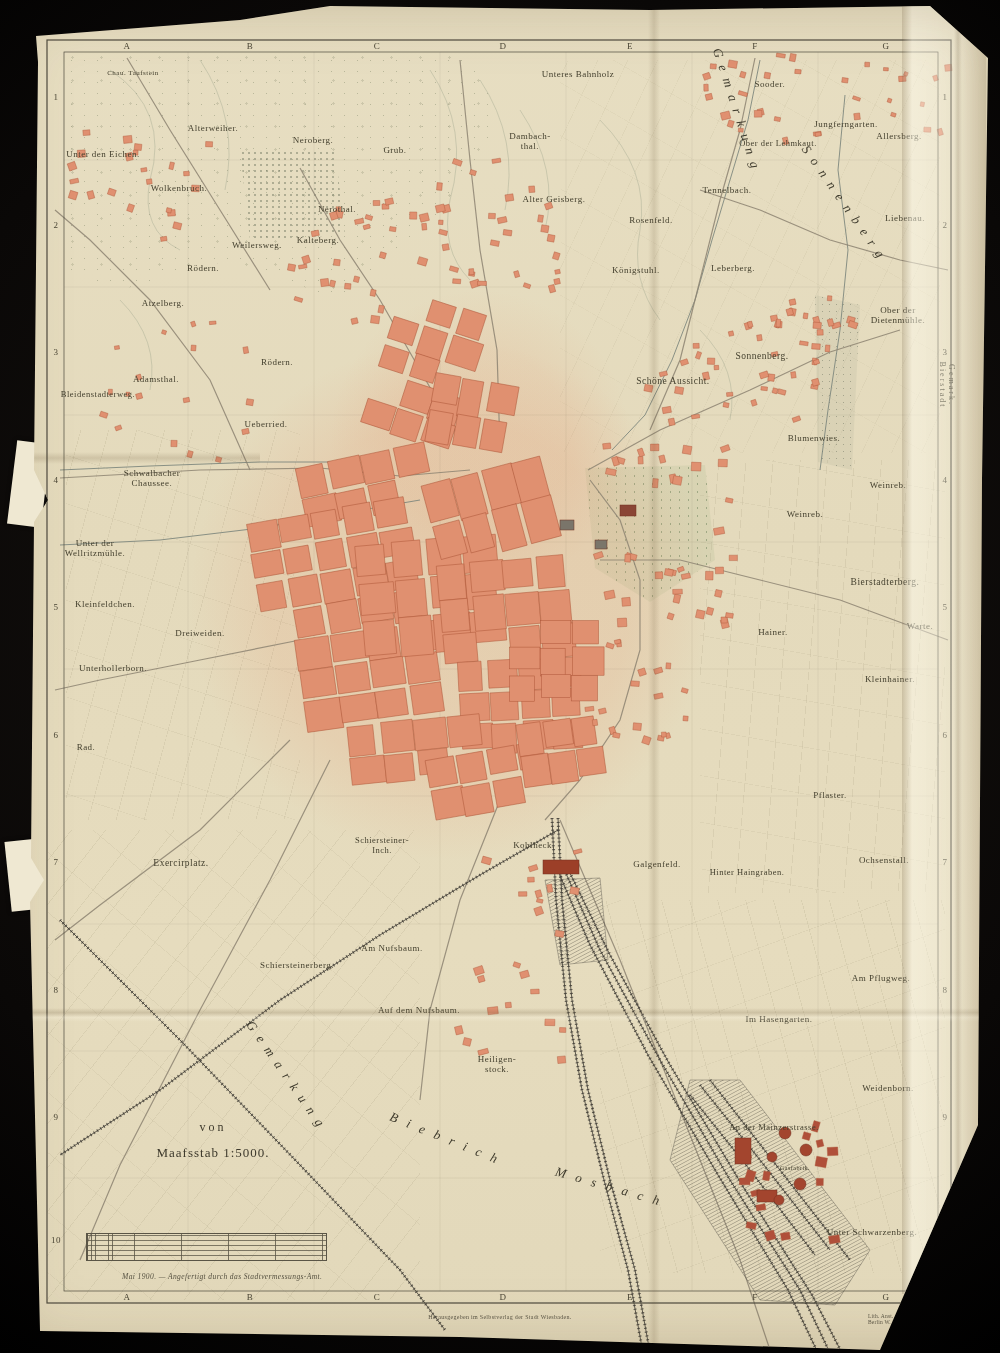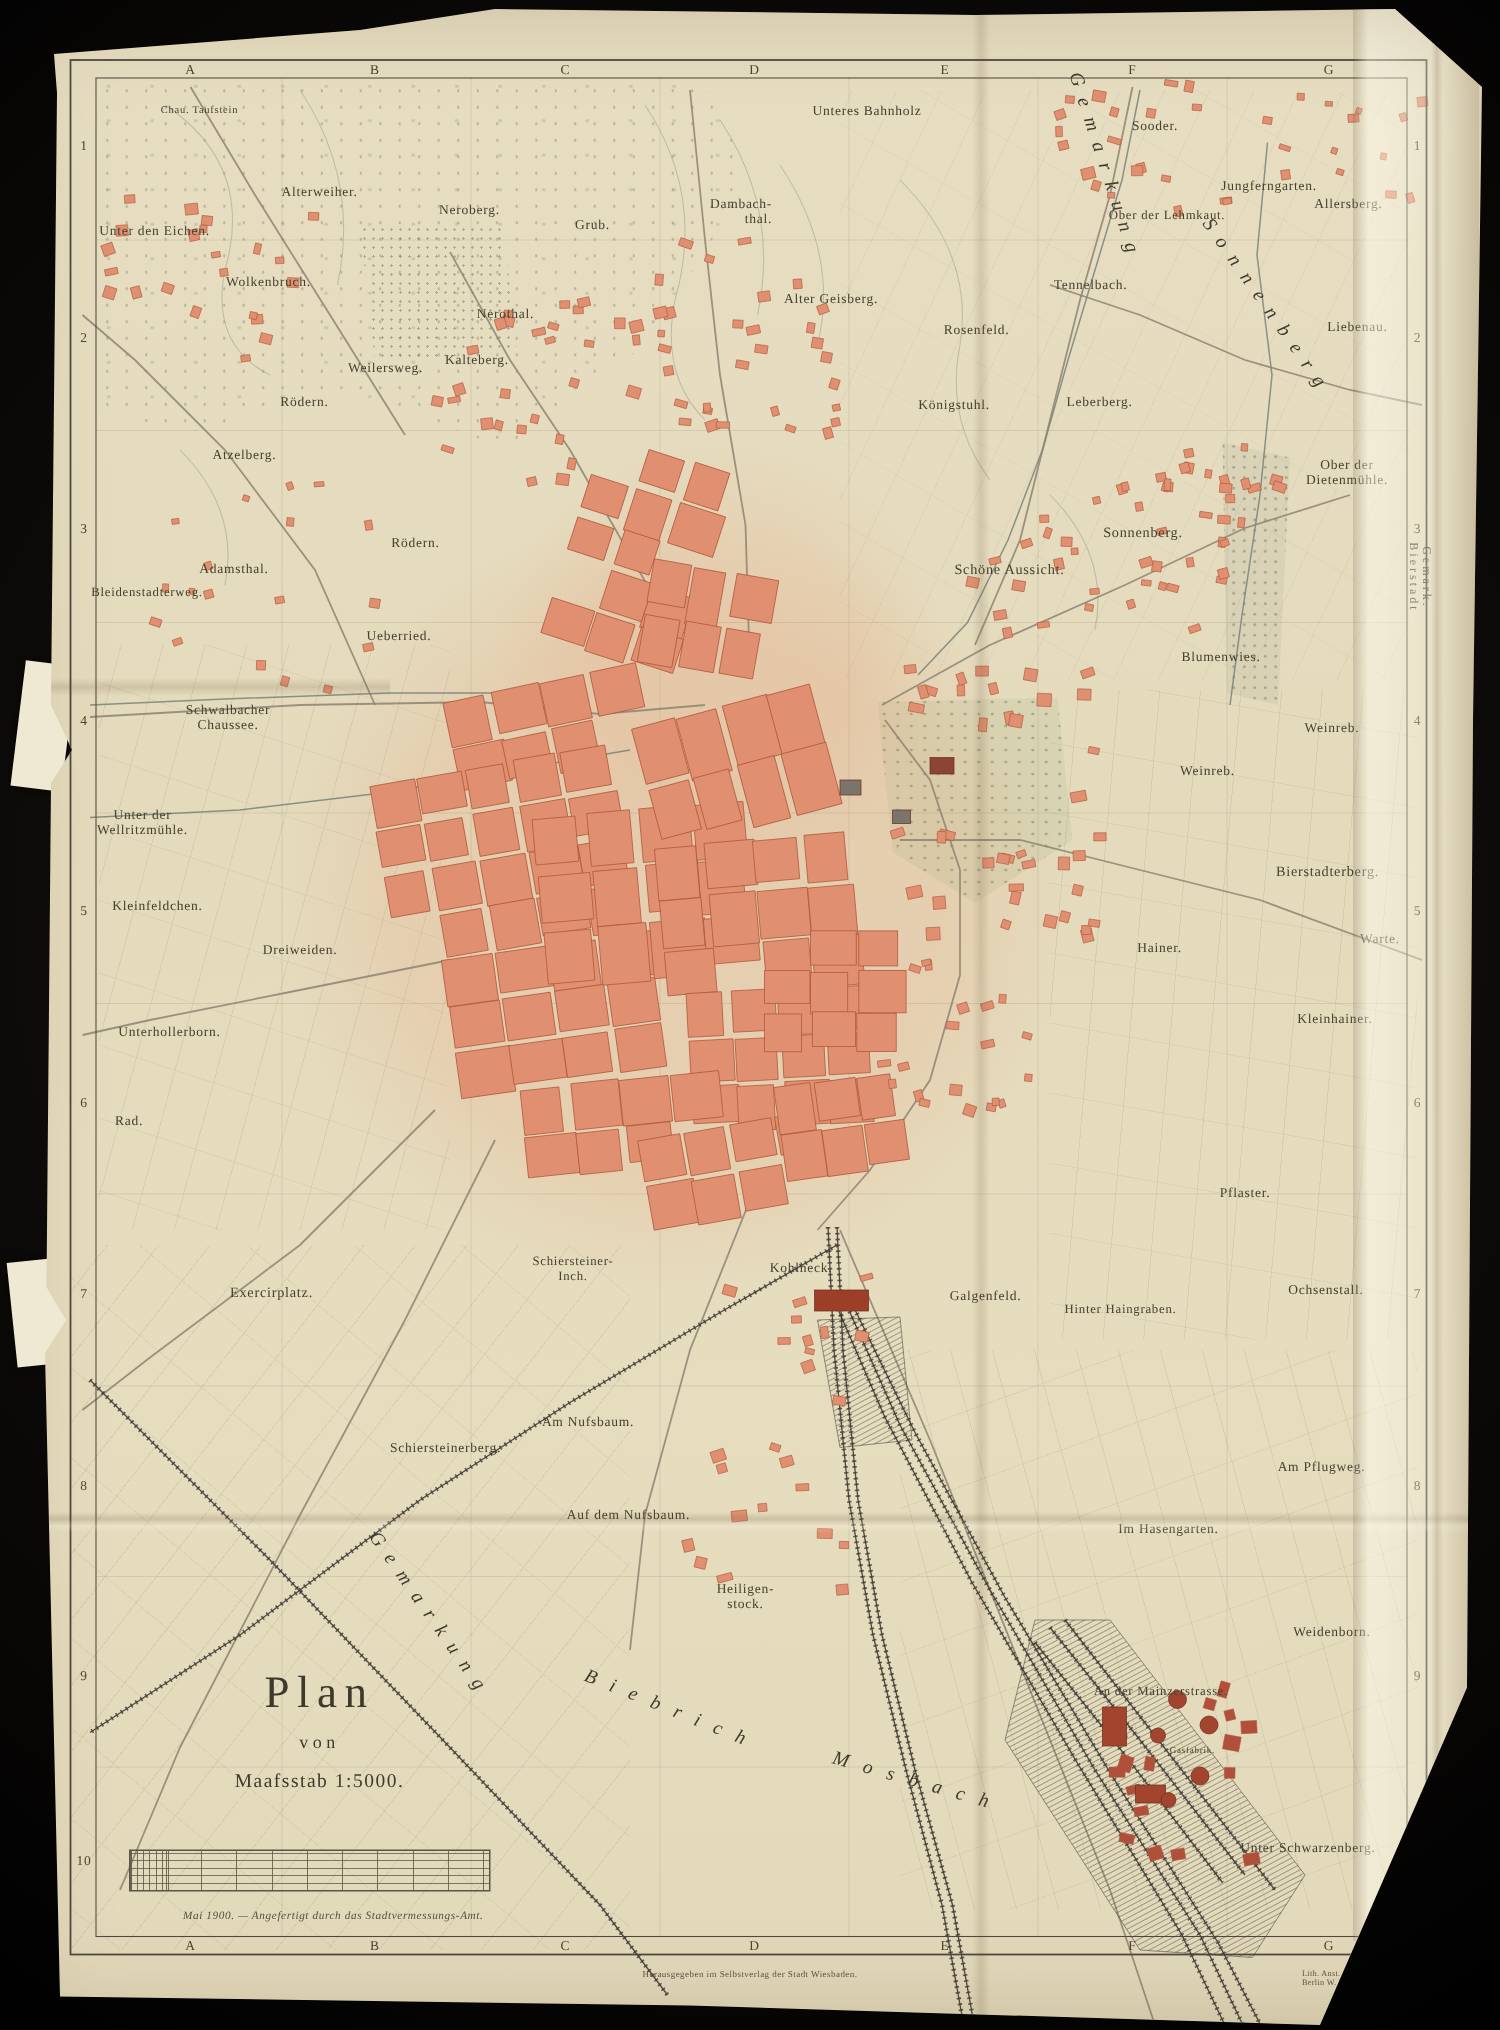--- a/index.html
+++ b/index.html
@@ -584,21 +584,21 @@
         <rect x="47" y="40" width="904" height="1263" fill="none" stroke="#4e4a3e" stroke-width="1.2"></rect>
         <rect x="64" y="52" width="874" height="1239" fill="none" stroke="#4e4a3e" stroke-width="0.7"></rect>
       </svg>
 
     <div id="labels">
         <div class="map-label" style="left: 133px; top: 74px; font-size: 7px; transform: translate(-50%, -50%);">Chau. Taufstein</div>
         <div class="map-label" style="left: 213px; top: 128px; font-size: 9px; transform: translate(-50%, -50%);">Alterweiher.</div>
         <div class="map-label" style="left: 103px; top: 154px; font-size: 9px; transform: translate(-50%, -50%);">Unter den Eichen.</div>
         <div class="map-label" style="left: 313px; top: 140px; font-size: 9px; transform: translate(-50%, -50%);">Neroberg.</div>
         <div class="map-label" style="left: 395px; top: 150px; font-size: 9px; transform: translate(-50%, -50%);">Grub.</div>
-        <div class="map-label" style="left: 494px; top: 141px; font-size: 9px; transform: translate(-50%, -50%); text-align: right;">Dambach-
+        <div class="map-label" style="left: 530px; top: 141px; font-size: 9px; transform: translate(-50%, -50%);">Dambach-
 thal.</div>
         <div class="map-label" style="left: 567px; top: 74px; font-size: 9px; transform: translate(-50%, -50%); margin-left: 11px;">Unteres Bahnholz</div>
         <div class="map-label" style="left: 770px; top: 84px; font-size: 9px; transform: translate(-50%, -50%);">Sooder.</div>
         <div class="map-label" style="left: 846px; top: 124px; font-size: 9px; transform: translate(-50%, -50%);">Jungferngarten.</div>
         <div class="map-label" style="left: 899px; top: 136px; font-size: 9px; transform: translate(-50%, -50%);">Allersberg.</div>
         <div class="map-label" style="left: 778px; top: 144px; font-size: 8.5px; transform: translate(-50%, -50%);">Ober der Lehmkaut.</div>
         <div class="map-label" style="left: 179px; top: 188px; font-size: 9px; transform: translate(-50%, -50%);">Wolkenbruch.</div>
         <div class="map-label" style="left: 554px; top: 199px; font-size: 9px; transform: translate(-50%, -50%);">Alter Geisberg.</div>
         <div class="map-label" style="left: 727px; top: 190px; font-size: 9px; transform: translate(-50%, -50%);">Tennelbach.</div>
         <div class="map-label" style="left: 651px; top: 220px; font-size: 9px; transform: translate(-50%, -50%);">Rosenfeld.</div>
@@ -624,21 +624,21 @@
 Chaussee.</div>
         <div class="map-label" style="left: 888px; top: 485px; font-size: 9px; transform: translate(-50%, -50%);">Weinreb.</div>
         <div class="map-label" style="left: 805px; top: 514px; font-size: 9px; transform: translate(-50%, -50%);">Weinreb.</div>
         <div class="map-label" style="left: 95px; top: 548px; font-size: 9px; transform: translate(-50%, -50%);">Unter der
 Wellritzmühle.</div>
         <div class="map-label" style="left: 885px; top: 582px; font-size: 9.5px; transform: translate(-50%, -50%);">Bierstadterberg.</div>
         <div class="map-label" style="left: 105px; top: 604px; font-size: 9px; transform: translate(-50%, -50%);">Kleinfeldchen.</div>
         <div class="map-label" style="left: 200px; top: 633px; font-size: 9px; transform: translate(-50%, -50%);">Dreiweiden.</div>
         <div class="map-label" style="left: 920px; top: 626px; font-size: 9px; transform: translate(-50%, -50%);">Warte.</div>
         <div class="map-label" style="left: 773px; top: 632px; font-size: 9px; transform: translate(-50%, -50%);">Hainer.</div>
-        <div class="map-label" style="left: 113px; top: 668px; font-size: 9px; transform: translate(-50%, -50%); margin-top: 20px;">Unterhollerborn.</div>
+        <div class="map-label" style="left: 113px; top: 668px; font-size: 9px; transform: translate(-50%, -50%);">Unterhollerborn.</div>
         <div class="map-label" style="left: 890px; top: 679px; font-size: 9px; transform: translate(-50%, -50%);">Kleinhainer.</div>
         <div class="map-label" style="left: 86px; top: 747px; font-size: 9px; transform: translate(-50%, -50%);">Rad.</div>
         <div class="map-label" style="left: 830px; top: 795px; font-size: 9px; transform: translate(-50%, -50%);">Pflaster.</div>
         <div class="map-label" style="left: 382px; top: 846px; font-size: 8.5px; transform: translate(-50%, -50%);">Schiersteiner-
 Inch.</div>
         <div class="map-label" style="left: 534px; top: 845px; font-size: 9px; transform: translate(-50%, -50%);">Kohlheck.</div>
         <div class="map-label" style="left: 621px; top: 864px; font-size: 9px; transform: translate(-50%, -50%); margin-left: 36px;">Galgenfeld.</div>
         <div class="map-label" style="left: 747px; top: 873px; font-size: 8.5px; transform: translate(-50%, -50%);">Hinter Haingraben.</div>
         <div class="map-label" style="left: 884px; top: 860px; font-size: 9px; transform: translate(-50%, -50%);">Ochsenstall.</div>
         <div class="map-label" style="left: 181px; top: 863px; font-size: 9.5px; transform: translate(-50%, -50%);">Exercirplatz.</div>
@@ -691,21 +691,20 @@
         <div class="gm" style="left: 945px; top: 862px;">7</div>
         <div class="gm" style="left: 56px; top: 990px;">8</div>
         <div class="gm" style="left: 945px; top: 990px;">8</div>
         <div class="gm" style="left: 56px; top: 1117px;">9</div>
         <div class="gm" style="left: 945px; top: 1117px;">9</div>
         <div class="gm" style="left: 56px; top: 1240px;">10</div>
         <div class="gm" style="left: 945px; top: 1240px;">10</div>
       </div>
 
     <div class="title-block">
-      <div class="tb-plan">Plan</div>
       <div class="tb-von">von</div>
       <div class="tb-scale">Maafsstab  1:5000.</div>
     </div>
     <div class="scalebar"></div>
     <div class="tb-note">Mai 1900. — Angefertigt durch das Stadtvermessungs-Amt.</div>
 
     <div class="footer-c">Herausgegeben im Selbstverlag der Stadt Wiesbaden.</div>
     <div class="footer-r">Lith. Anst. v. Bogdan Gisevius, Berlin W. Linkstr. 29.</div>
 
     <div class="shade" style="left:648px;top:0;width:12px;height:1353px;background:linear-gradient(90deg,transparent,rgba(90,70,40,.15),transparent);"></div>

